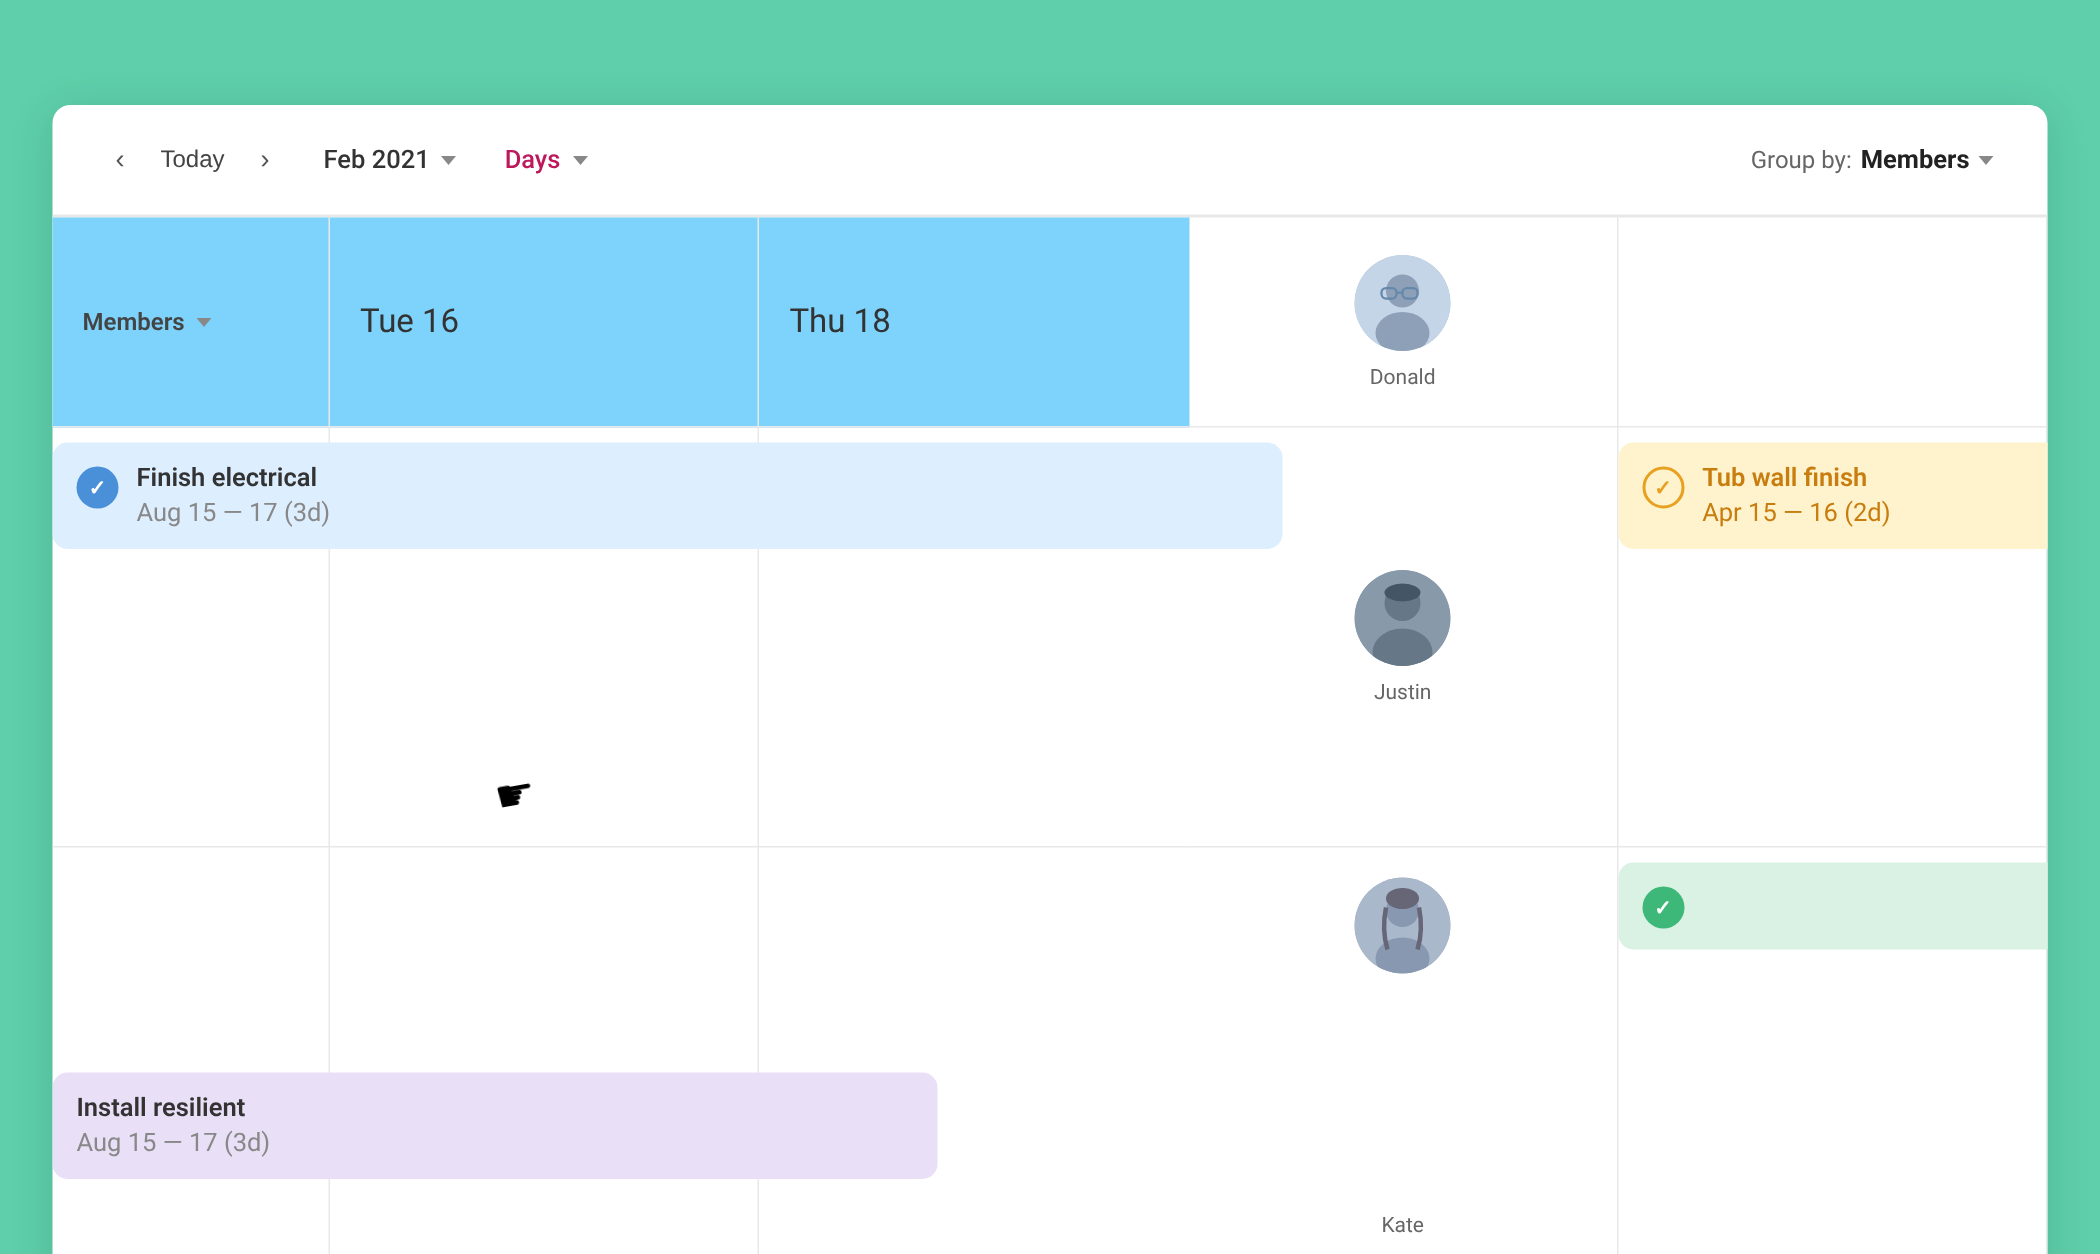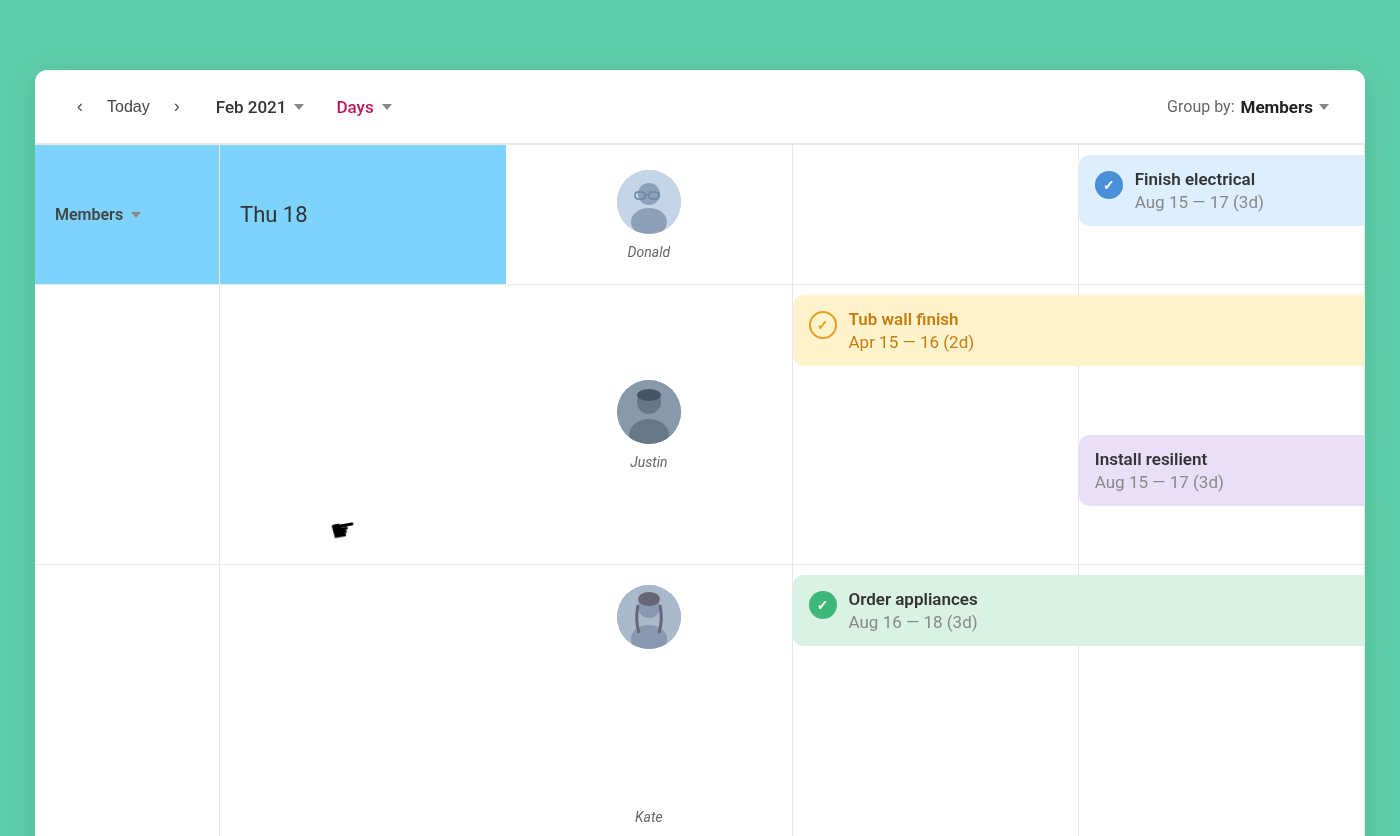--- a/index.html
+++ b/index.html
@@ -153,21 +153,20 @@
       display: flex;
       align-items: center;
       justify-content: center;
       font-size: 24px;
       color: #fff;
     }
     .member-name {
       font-size: 14px;
       color: #666;
       font-weight: 400;
-      font-style: italic;
     }
 
     
     .task-card {
       border-radius: 10px;
       padding: 14px 16px;
       margin-bottom: 8px;
       display: flex;
       align-items: flex-start;
       gap: 12px;
@@ -266,20 +265,23 @@
       </div>
     </div>
   </div>
 
   <div class="calendar">
 
     <div class="col-header members-header">
       <span>Members</span>
       <span class="chevron-down"></span>
     </div>
+    <div class="col-header">
+      <span>Tue 16</span>
+    </div>
     <div class="col-header" style="border-right:none;">
       <span>Thu 18</span>
     </div>
 
     <div class="member-cell">
       <div class="avatar" style="background:#b0c4d8; font-size:0;">
 
         <svg width="64" height="64" viewBox="0 0 64 64">
           <circle cx="32" cy="32" r="32" fill="#c5d5e8"></circle>
           <circle cx="32" cy="24" r="11" fill="#8da0b8"></circle>
@@ -365,24 +367,20 @@
         </svg>
       </div>
       <span class="member-name">Kate</span>
     </div>
 
     <div class="cell" style="min-height:140px; position:relative; padding:10px; border-bottom:none;">
       <div class="task-card green-card" style="position:absolute; top:10px; left:0; right:-596px; border-radius:10px; padding:14px 16px; display:flex; align-items:flex-start; gap:12px; background:#d9f2e3; z-index:2; min-width:590px;">
         <div class="task-icon green-icon">
           <span class="check-white">✓</span>
         </div>
-        <div class="task-info">
-          <div class="task-title">Order appliances</div>
-          <div class="task-date">Aug 16 — 18 (3d)</div>
-        </div>
       </div>
     </div>
 
     <div class="cell" style="min-height:140px; border-bottom:none;"></div>
 
     <div class="cell" style="min-height:140px; border-bottom:none;"></div>
 
     <div class="cell" style="min-height:140px; border-right:none; border-bottom:none;"></div>
 
   </div>

